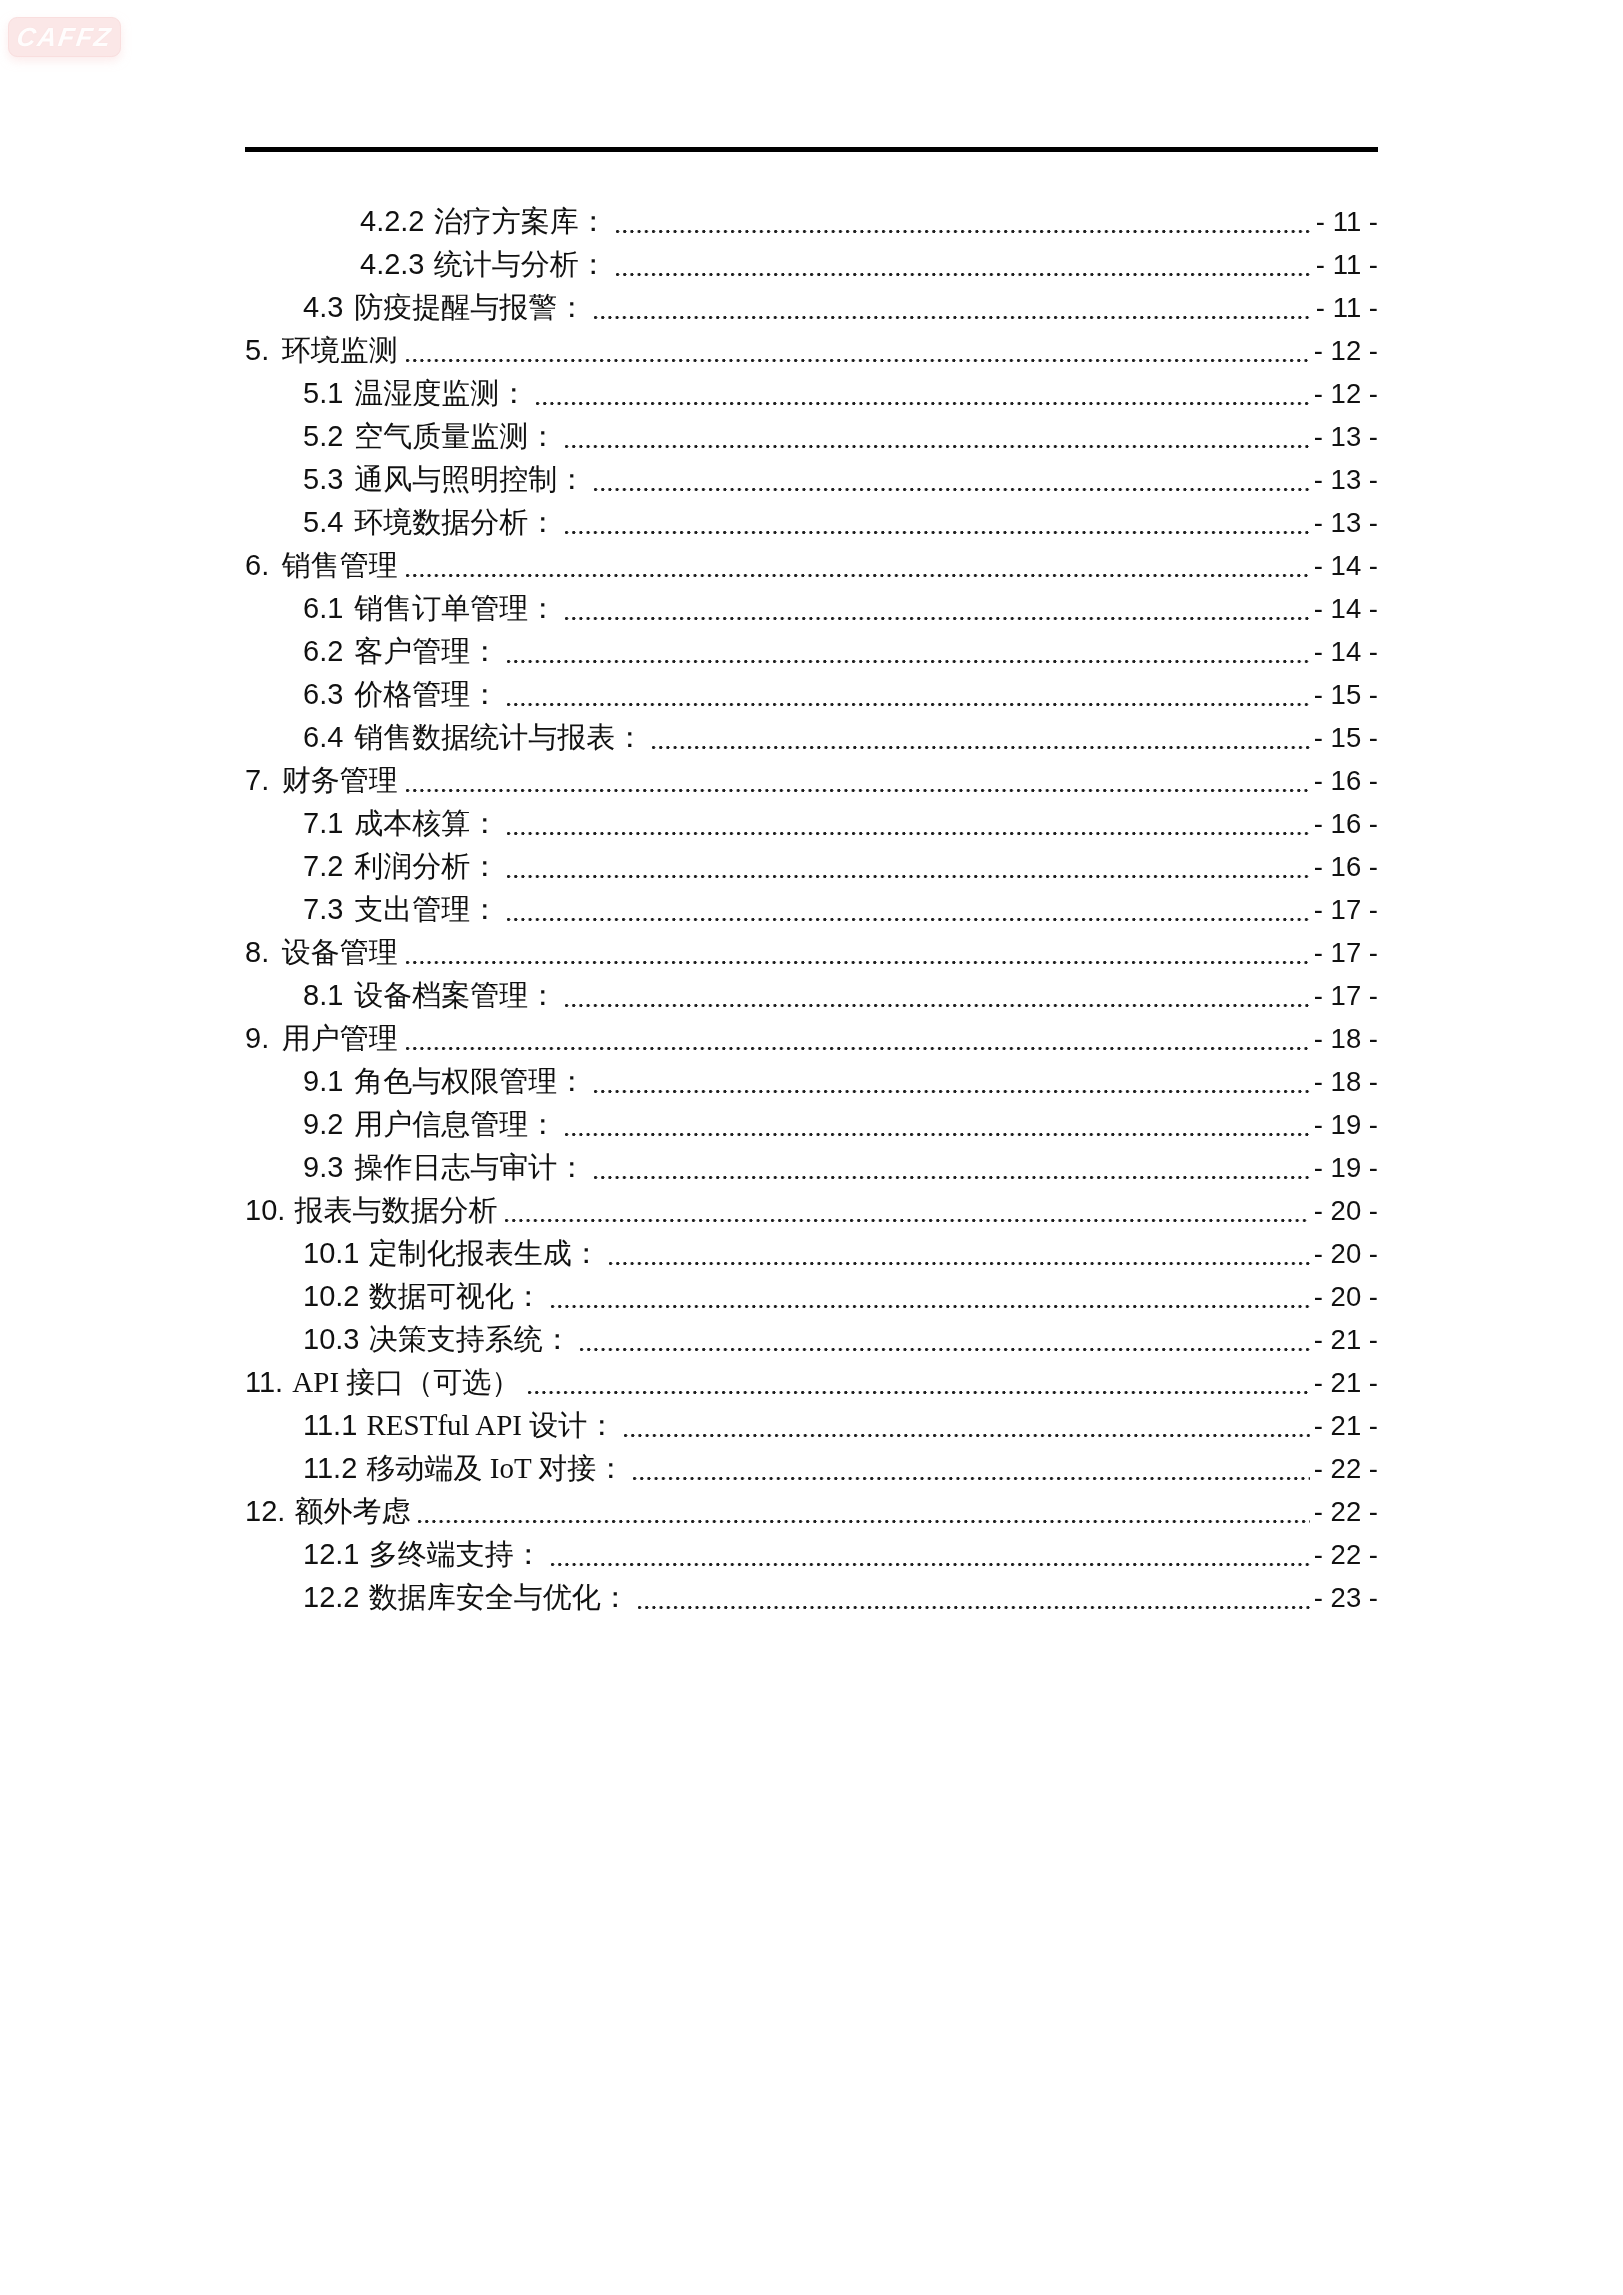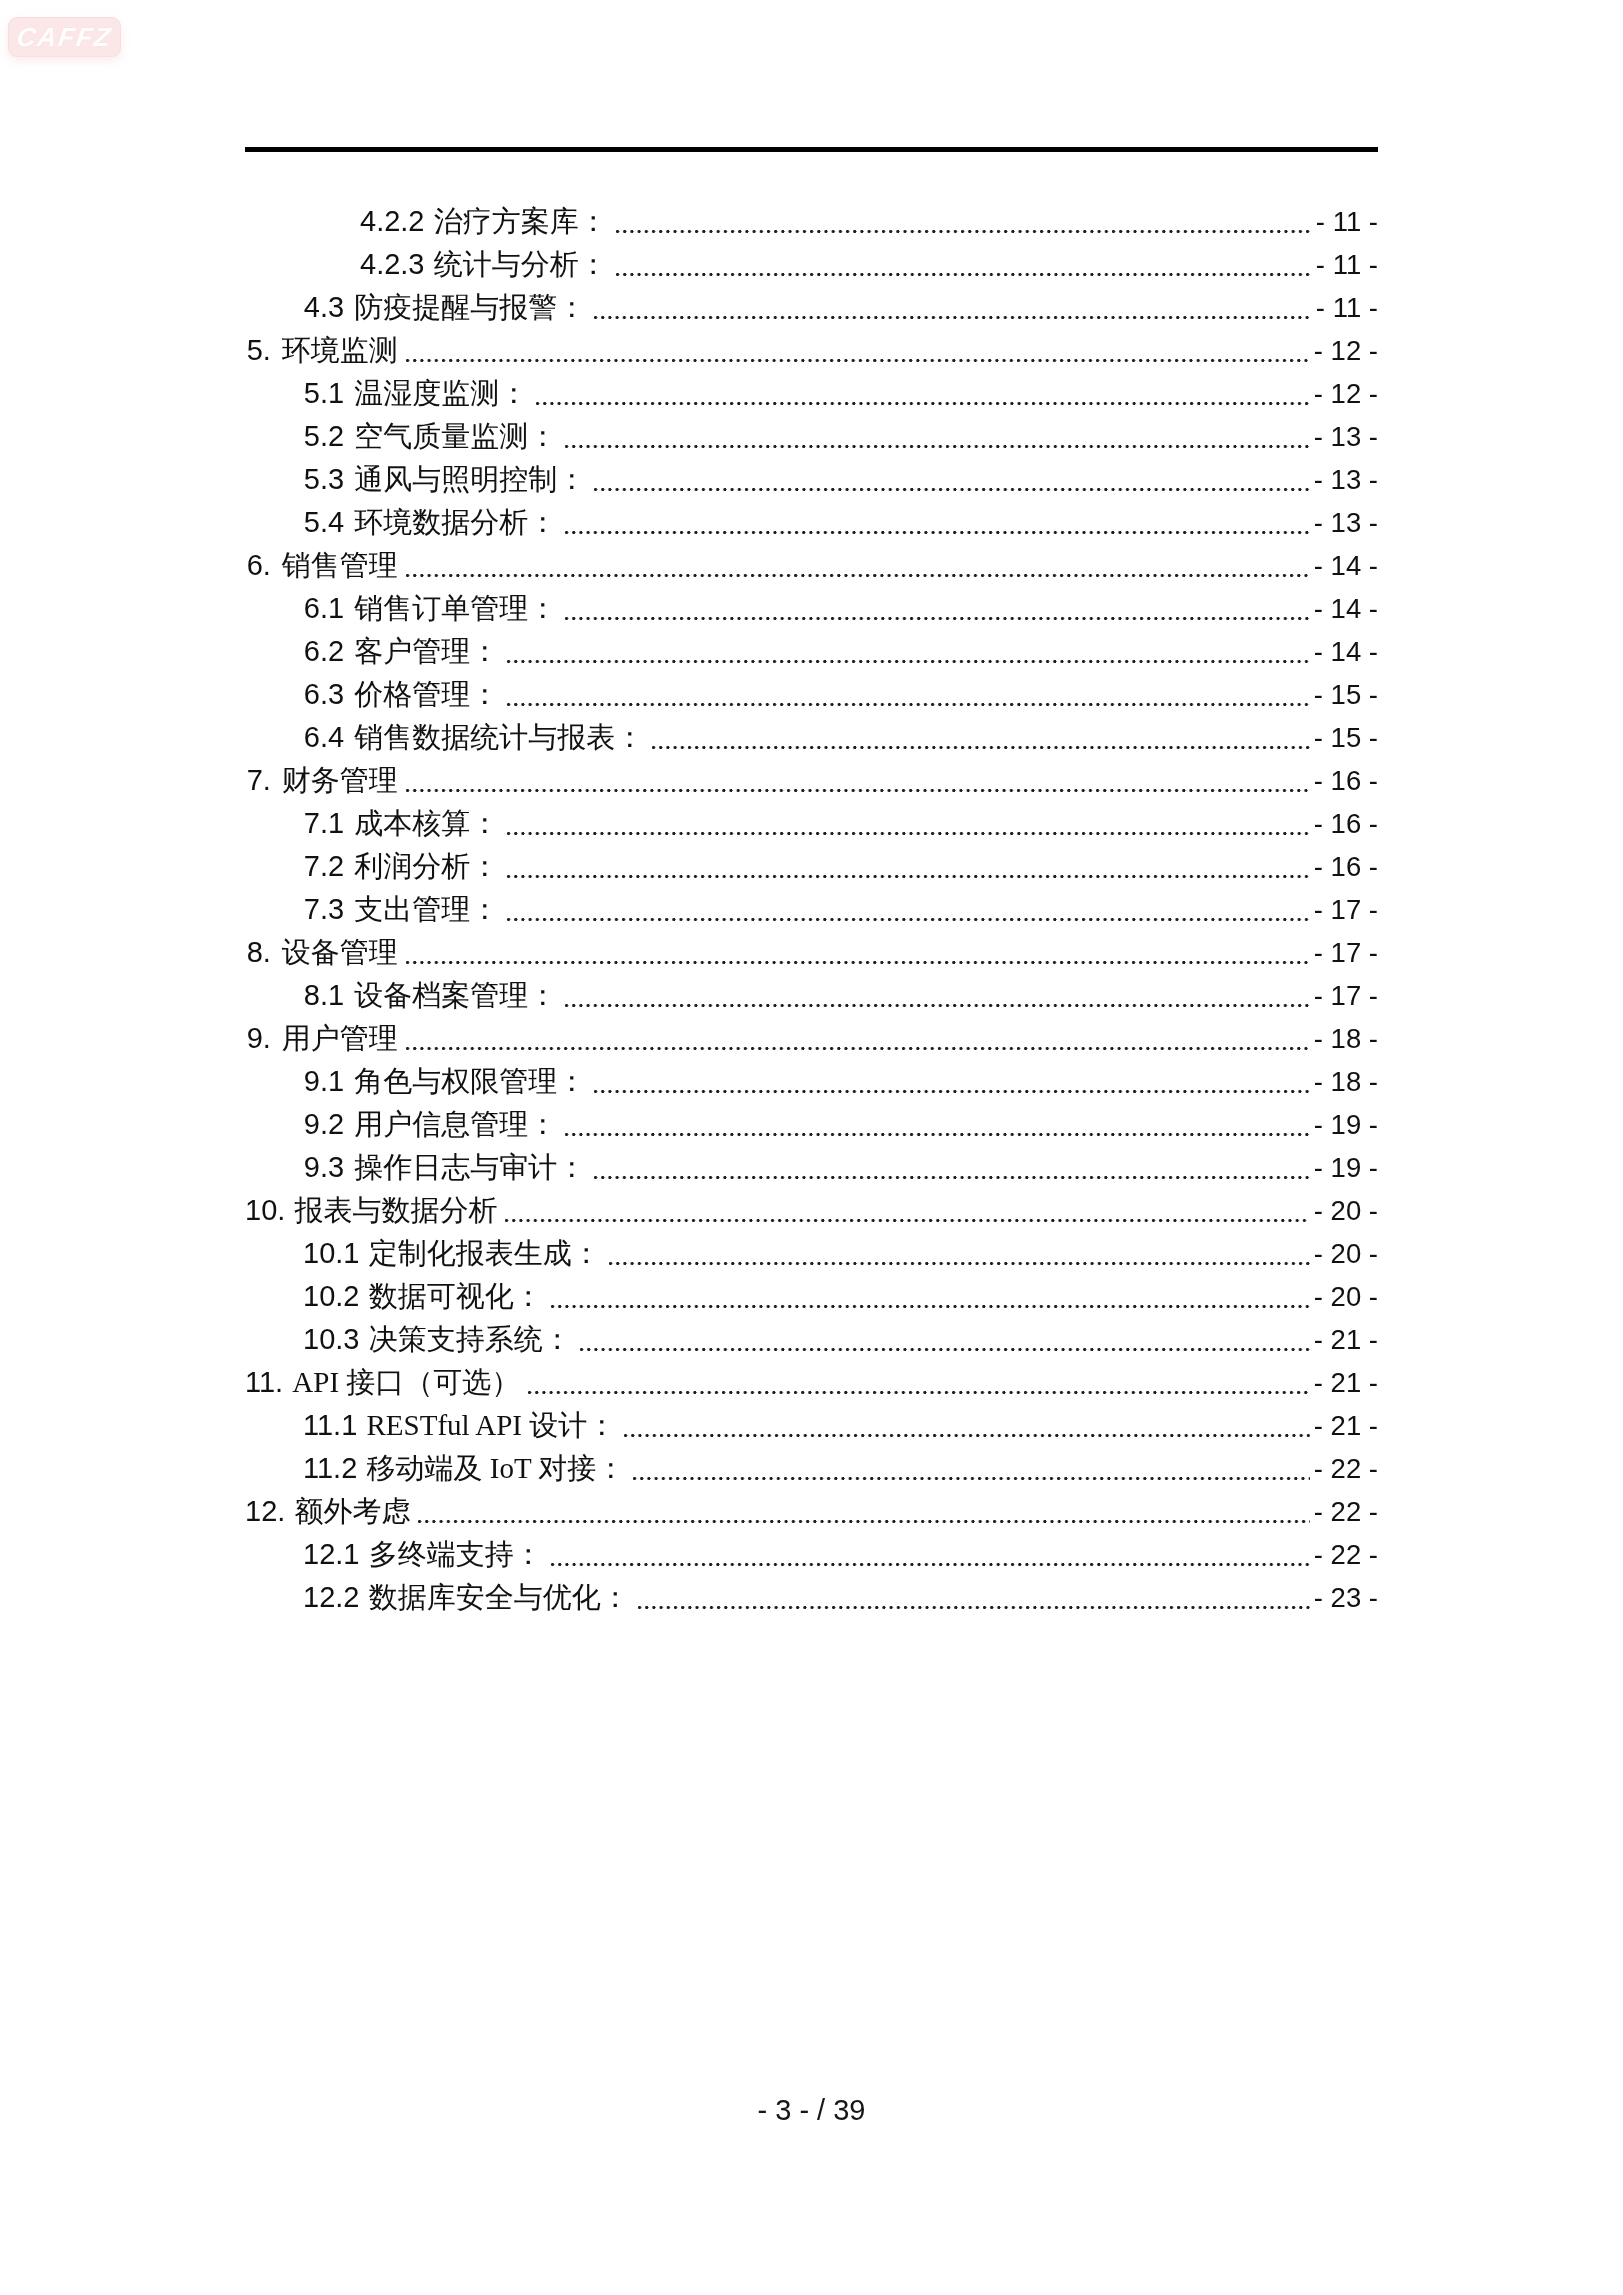--- a/index.html
+++ b/index.html
@@ -62,21 +62,20 @@
     height: 4.6px;
     background: #000000;
   }
 
   
   .toc {
     position: absolute;
     left: 245px;
     top: 200px;
     width: 1133px;
-    text-align: center;
   }
   .toc-row {
     display: flex;
     align-items: stretch;
     height: 43px;
     line-height: 43px;
     white-space: pre;
   }
   .toc-row.lvl2 { padding-left: 58px; }
   .toc-row.lvl3 { padding-left: 115px; }
@@ -332,16 +331,15 @@
     <span class="toc-page">- 22 -</span>
   </div>
       <div class="toc-row lvl2">
     <span class="toc-num">12.2</span>
     <span class="toc-title">数据库安全与优化：</span>
     <span class="toc-dots"></span>
     <span class="toc-page">- 23 -</span>
   </div>
     </div>
 
-  <div class="footer">- 3 - / 39</div>
 
 </div>
 
 
 </body></html>

